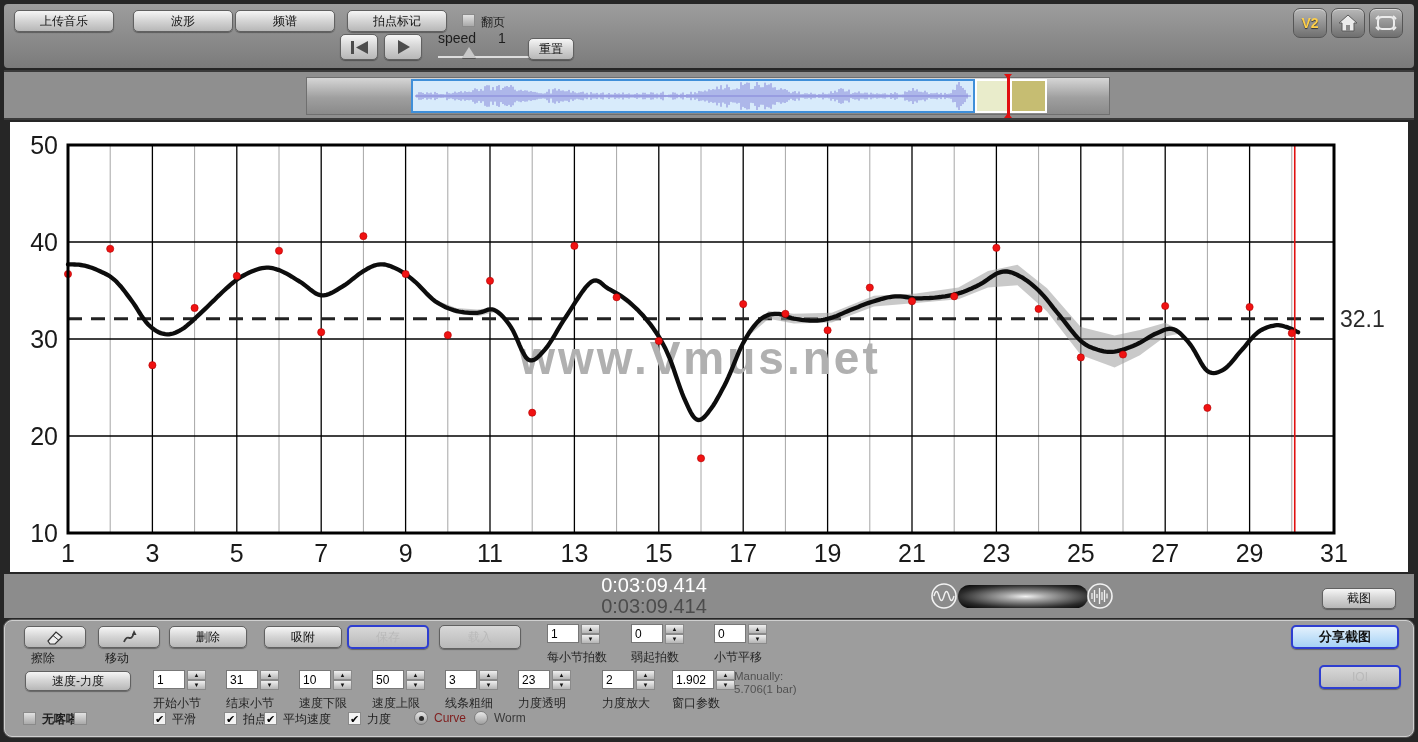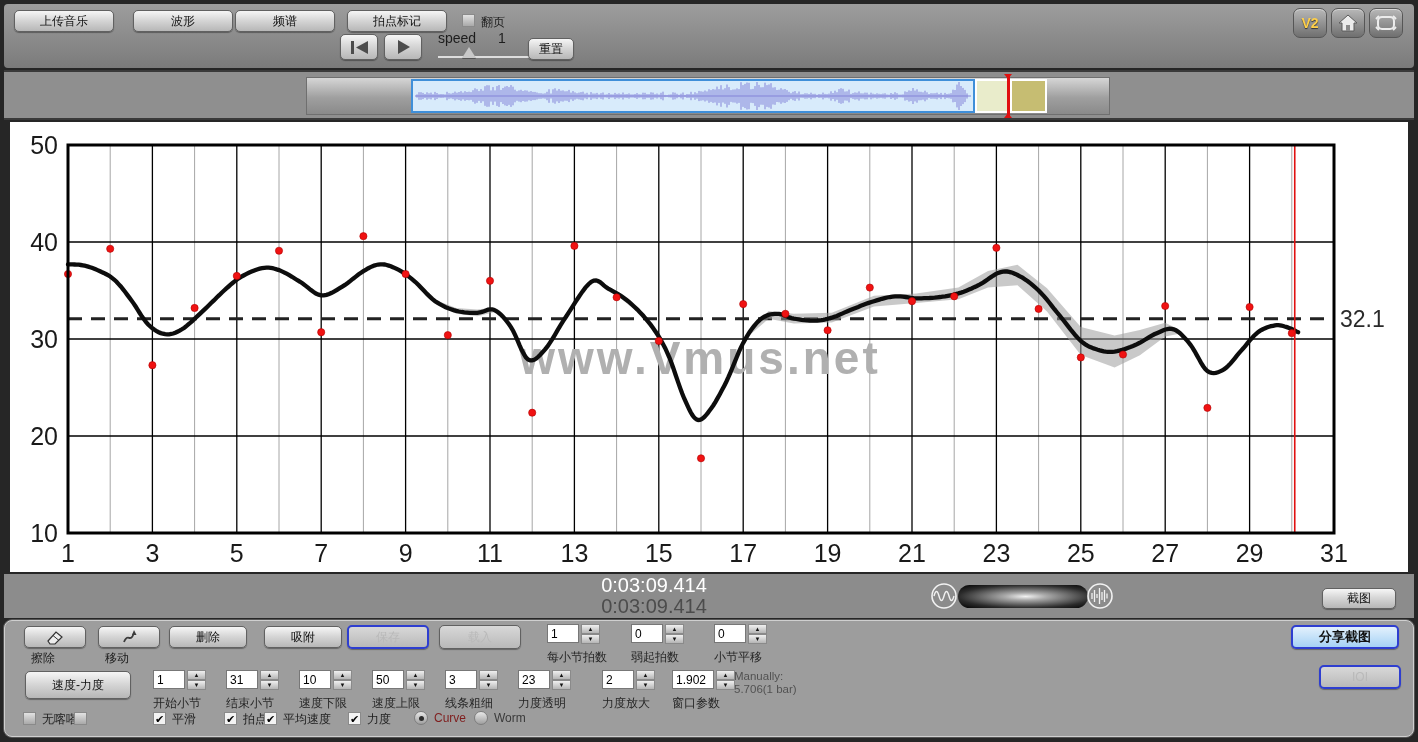--- a/index.html
+++ b/index.html
@@ -279,21 +279,21 @@
         <path d="M4 13 C8 3, 10 15, 14 4" fill="none" stroke="#3c3c3c" stroke-width="1.8"></path>
         <polygon points="14,1 16.5,6 12,6" fill="#3c3c3c"></polygon>
       </svg>
     </div>
     <span class="lbl" style="left:100px;top:29px;">移动</span>
     <div class="btn" style="left:164px;top:5px;width:78px;height:22px;">删除</div>
     <div class="btn" style="left:259px;top:5px;width:78px;height:22px;">吸附</div>
     <div class="btn disabled blue-ring" style="left:342px;top:4px;width:82px;height:24px;">保存</div>
     <div class="btn disabled" style="left:434px;top:4px;width:82px;height:24px;">载入</div>
 
-    <div class="btn" style="left:20px;top:50px;width:106px;height:28px;">速度-力度</div>
+    <div class="btn" style="left:20px;top:50px;width:106px;height:20px;">速度-力度</div>
     <div id="default-note">
       <div>Manually:</div>
       <div>5.706(1 bar)</div>
     </div>
 
     <div class="btn share-btn blue-ring" style="left:1286px;top:4px;width:108px;height:24px;font-size:13px;">分享截图</div>
     <div class="btn disabled blue-ring" style="left:1314px;top:44px;width:82px;height:24px;">IOI</div>
   <div class="spin" style="left: 542px; top: 3px;">
         <input value="1" style="width: 32px;">
         <div class="arrows">
@@ -376,21 +376,21 @@
       <div class="spinlabel" style="left: 597px; top: 74px;">力度放大</div>
       <div class="spin" style="left: 667px; top: 49px;">
         <input value="1.902" style="width: 42px;">
         <div class="arrows">
           <span>▲</span>
           <span>▼</span>
         </div>
       </div>
       <div class="spinlabel" style="left: 667px; top: 74px;">窗口参数</div>
       <div class="cb" style="left: 18px; top: 91px;"></div>
-      <span class="lbl" style="left: 37px; top: 90px;">无喀嗒</span>
+      <span class="lbl" style="left: 37px; top: 90px; font-weight: bold;">无喀嗒</span>
       <div class="cb" style="left: 69px; top: 91px;"></div>
       <span class="lbl" style="left: 88px; top: 90px; margin-top: 32px;">跟随音乐</span>
       <div class="cb checked" style="left: 148px; top: 91px;">✔</div>
       <span class="lbl" style="left: 167px; top: 90px;">平滑</span>
       <div class="cb checked" style="left: 219px; top: 91px;">✔</div>
       <span class="lbl" style="left: 238px; top: 90px;">拍点</span>
       <div class="cb checked" style="left: 259px; top: 91px;">✔</div>
       <span class="lbl" style="left: 278px; top: 90px;">平均速度</span>
       <div class="cb checked" style="left: 343px; top: 91px;">✔</div>
       <span class="lbl" style="left: 362px; top: 90px;">力度</span>

